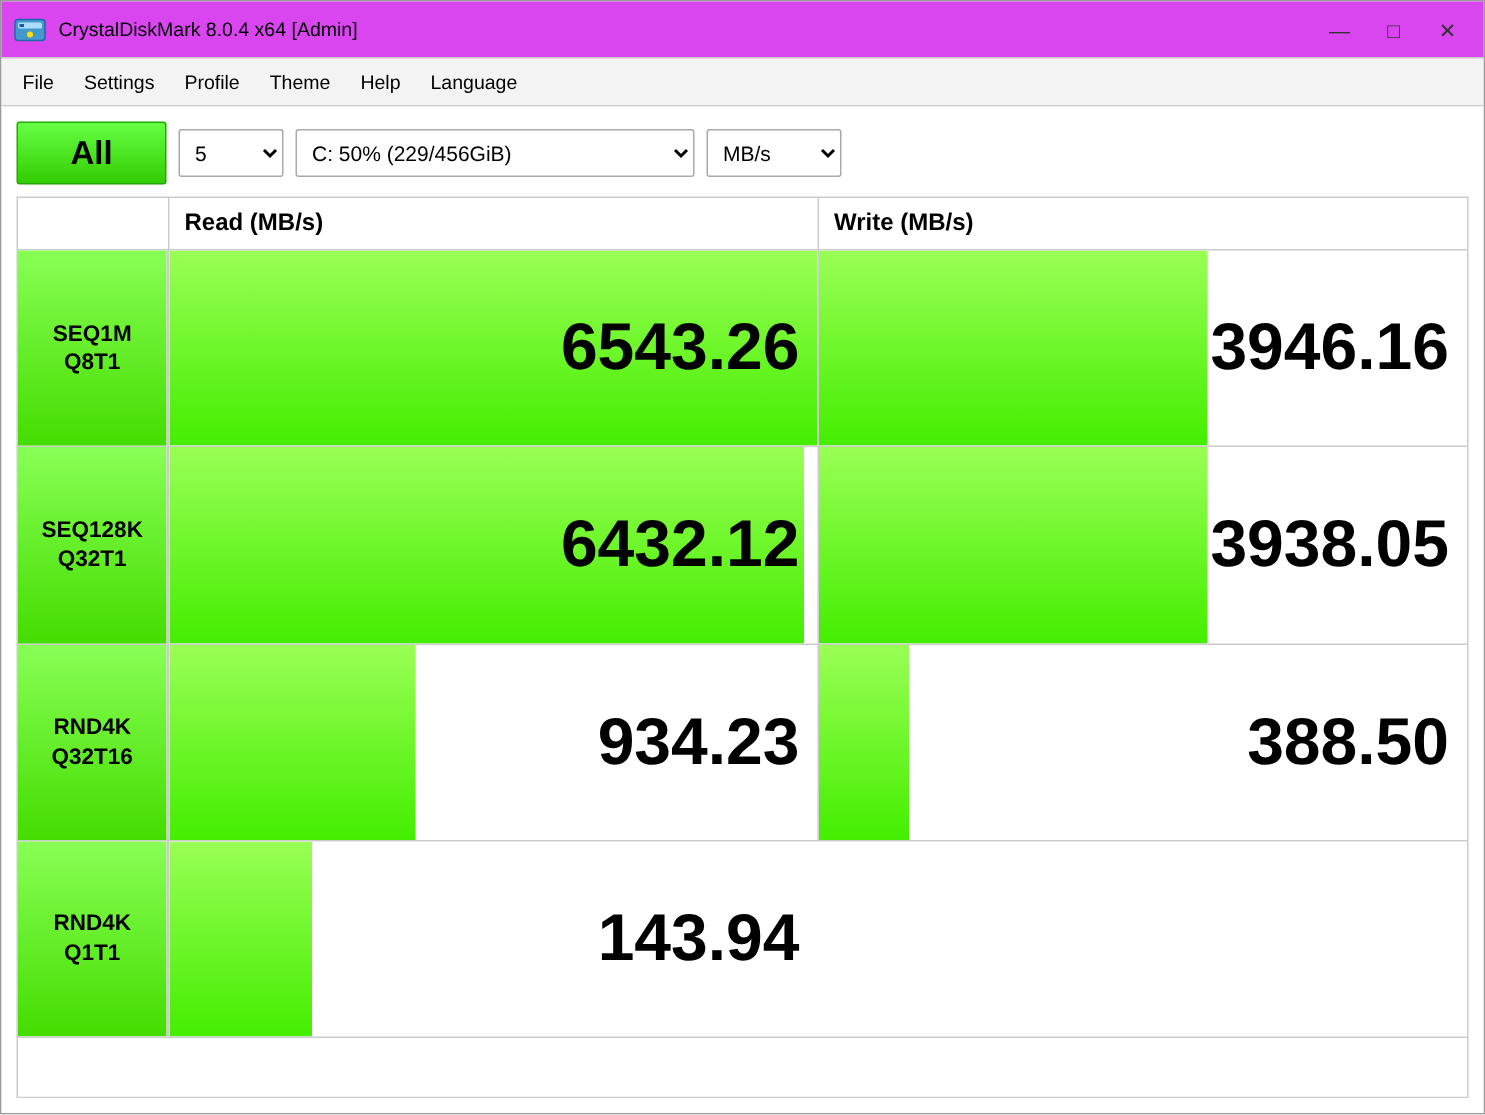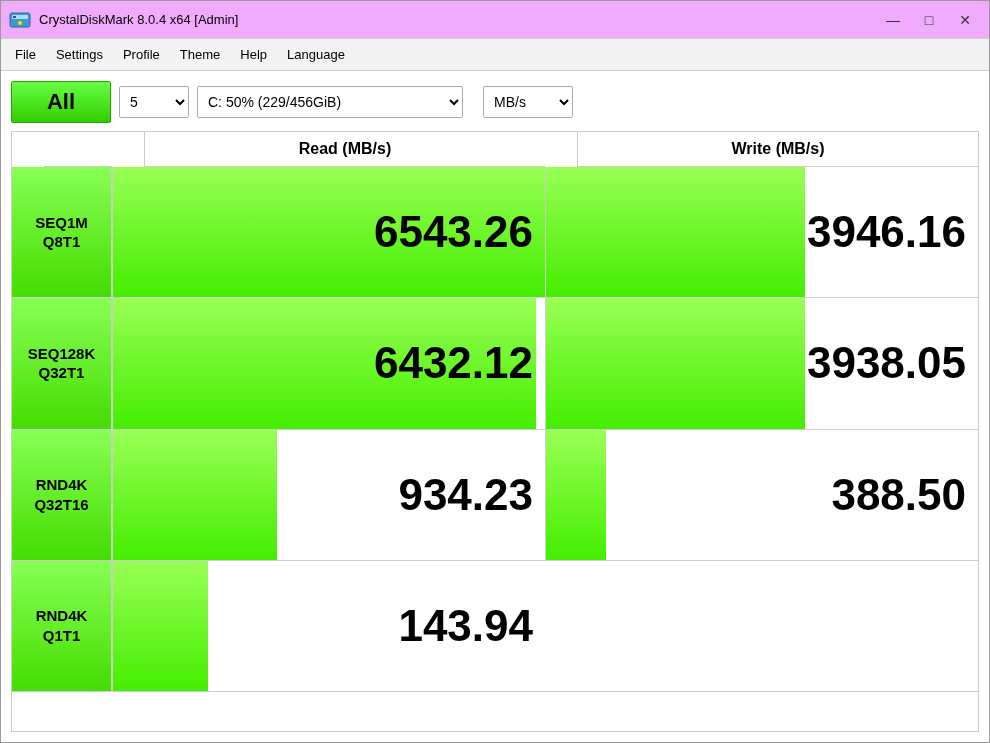--- a/index.html
+++ b/index.html
@@ -17,21 +17,21 @@
       width: 990px;
       height: 743px;
       background: #ffffff;
       border: 1px solid #999;
       display: flex;
       flex-direction: column;
     }
 
     
     .title-bar {
-      background: #f0abfc;
+      background: #d946ef;
       border-bottom: 1px solid #ccc;
       display: flex;
       align-items: center;
       justify-content: space-between;
       padding: 6px 8px;
       height: 38px;
       flex-shrink: 0;
     }
     .title-bar-left {
       display: flex;
@@ -115,42 +115,40 @@
       font-size: 14px;
       border: 1px solid #aaa;
       background: #fff;
       cursor: pointer;
       padding: 0 6px;
       border-radius: 2px;
     }
     .select-runs { width: 70px; }
     .select-size { width: 110px; }
     .select-drive { width: 266px; }
-    .select-unit { width: 90px; margin-left: 12px; }
+    .select-unit { width: 90px; }
 
     
     .results-table {
       flex: 1;
       display: flex;
       flex-direction: column;
       border: 1px solid #ccc;
     }
 
     .header-row {
       display: grid;
       grid-template-columns: 100px 1fr 1fr;
       background: #fff;
     }
     .header-cell {
       padding: 8px 10px;
       font-size: 16px;
       font-weight: bold;
-      text-align: center;
       border-bottom: 1px solid #ccc;
-      margin-left: 32px;
     }
     .header-cell:not(:first-child) { border-left: 1px solid #ccc; }
 
     .data-row {
       display: grid;
       grid-template-columns: 100px 1fr 1fr;
       flex: 1;
       border-bottom: 1px solid #ccc;
       min-height: 100px;
     }

